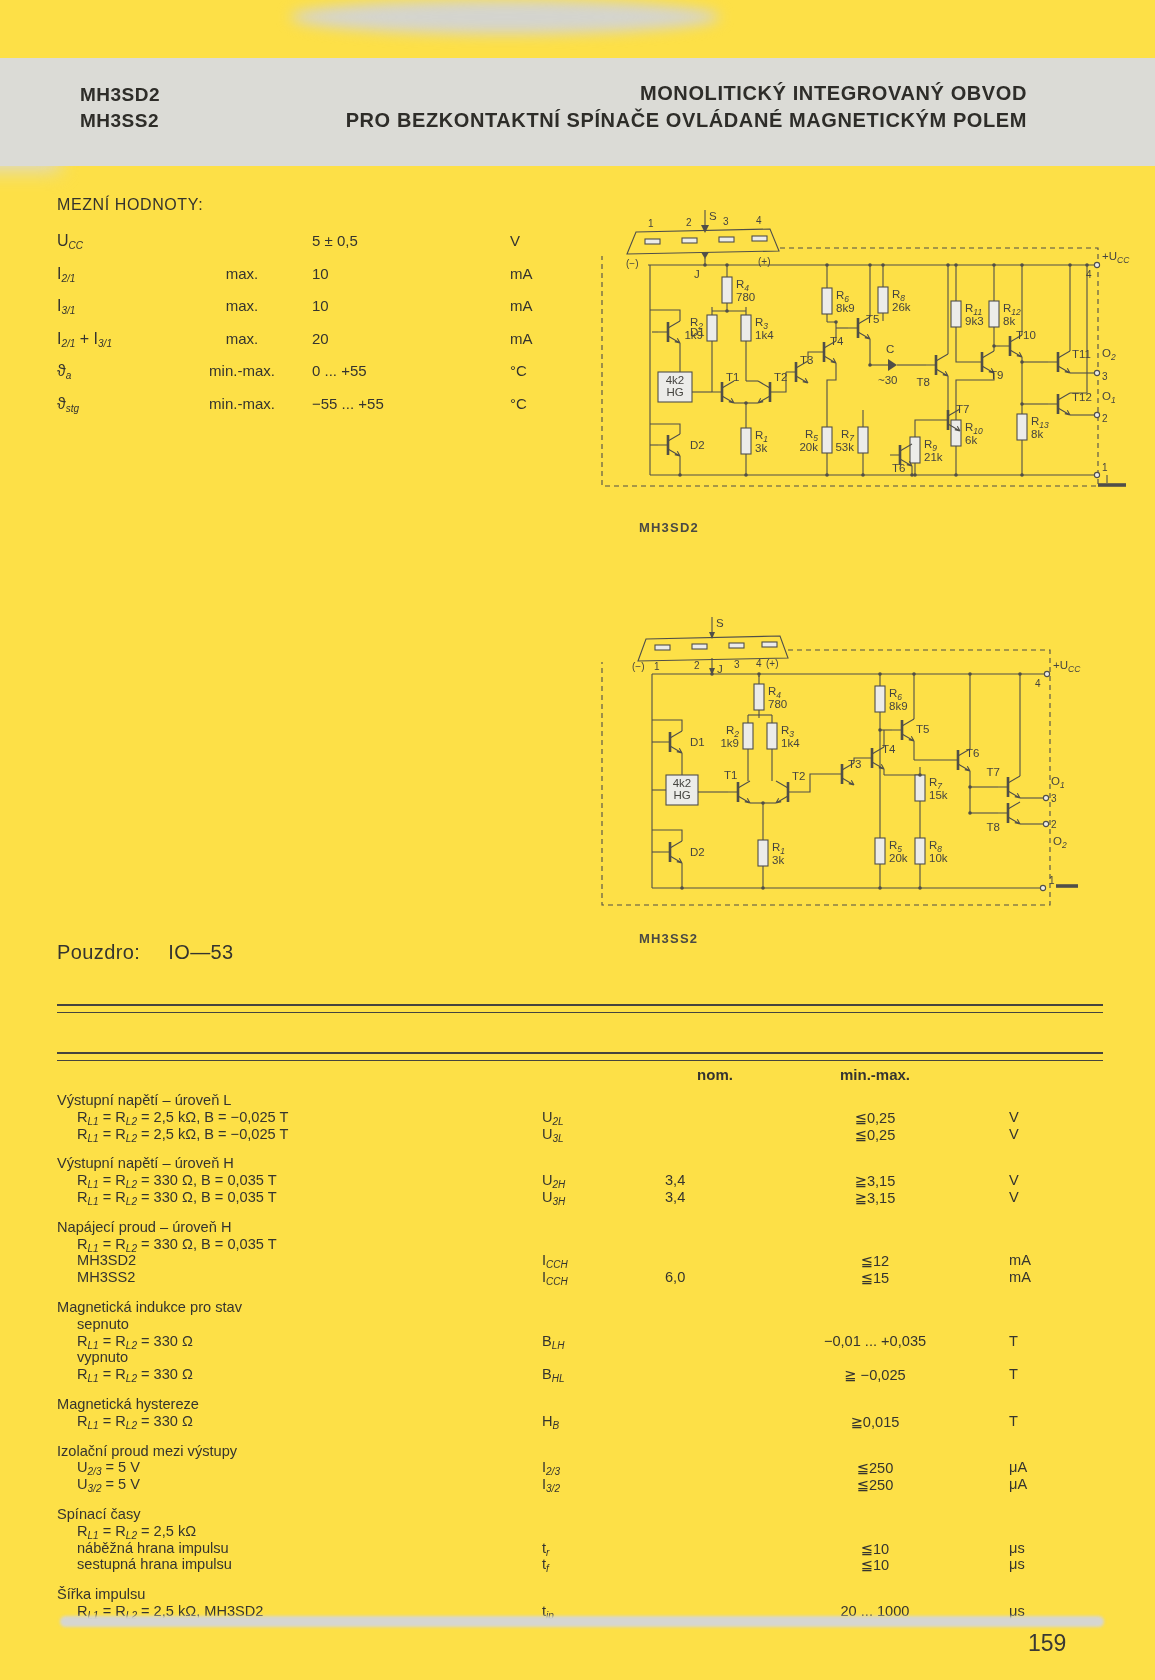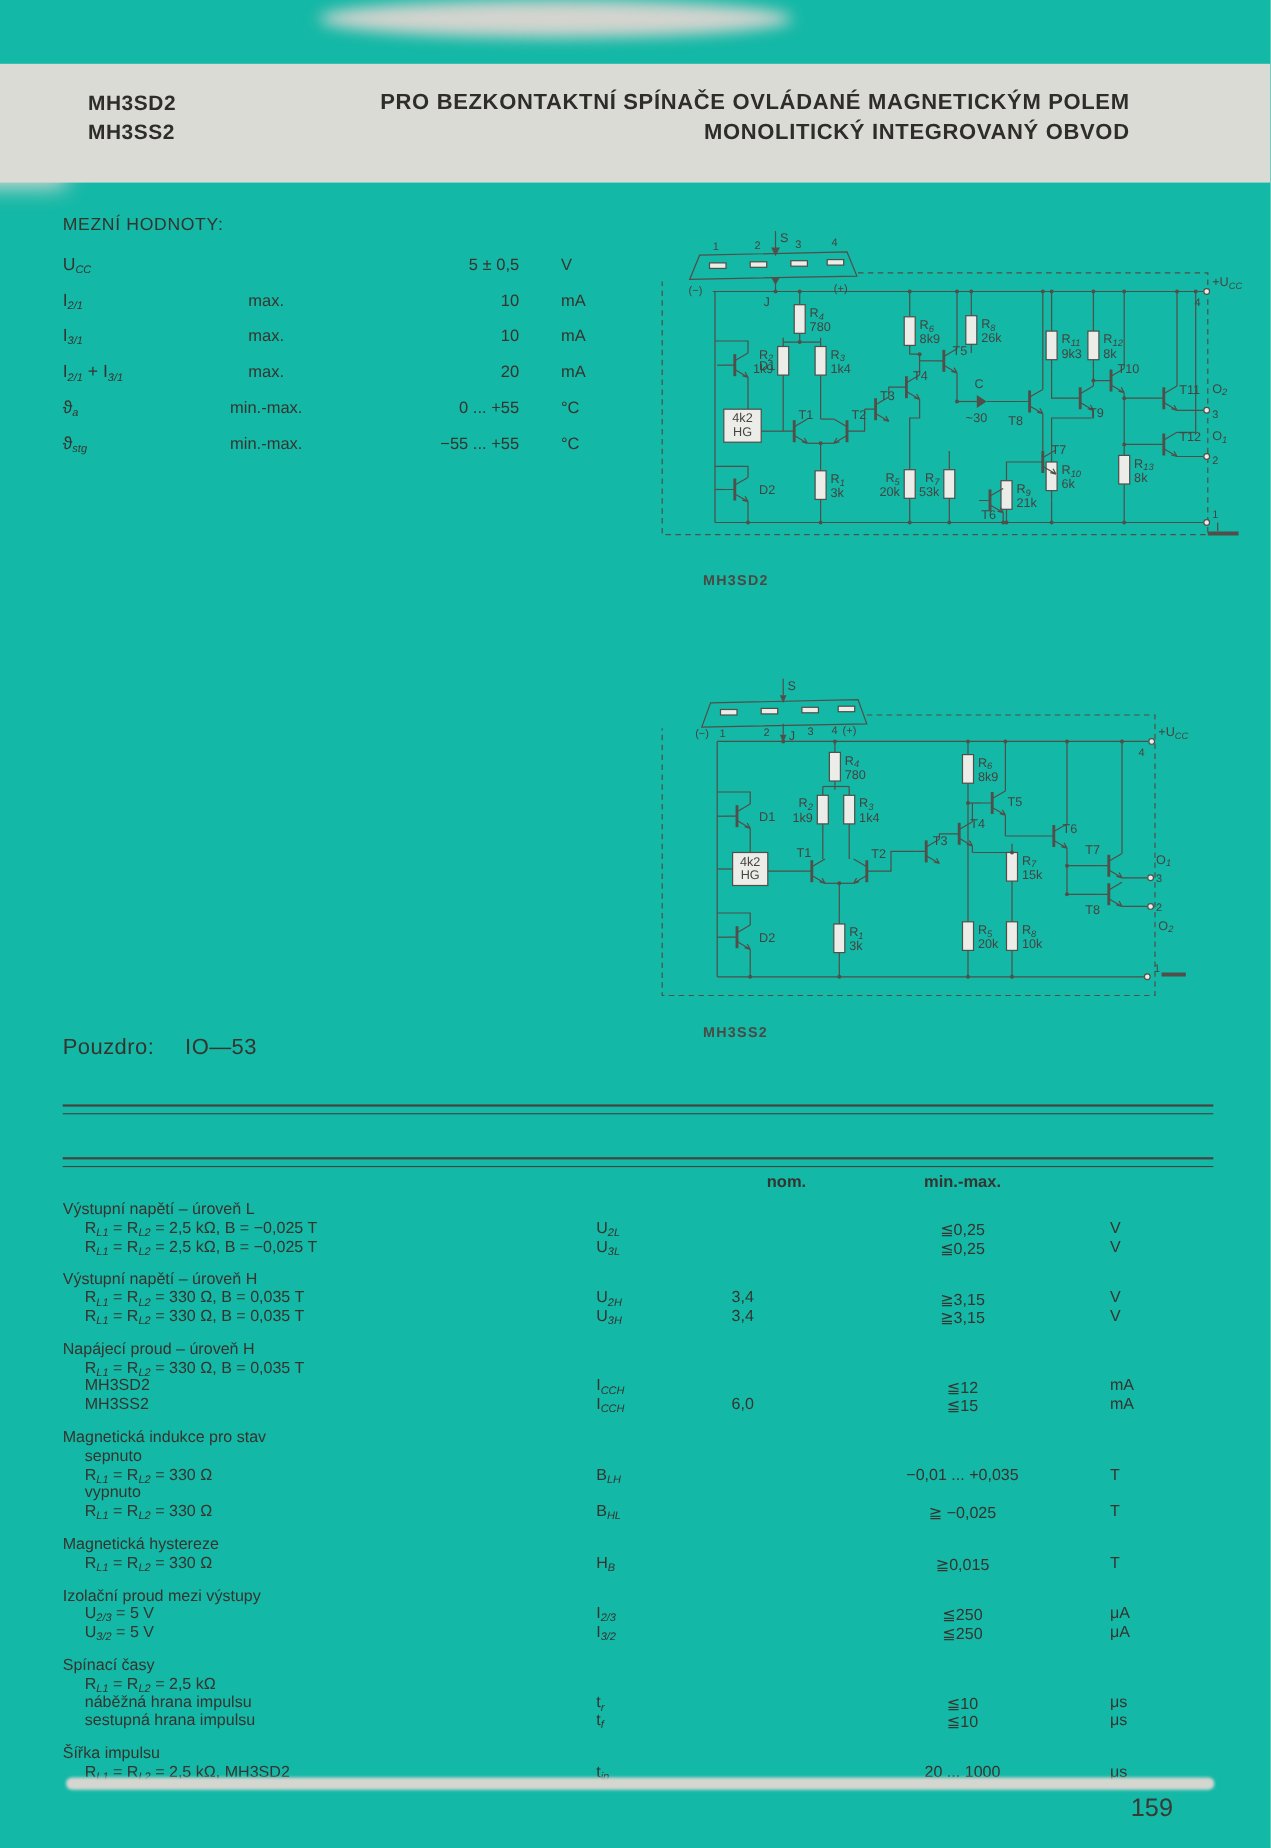--- a/index.html
+++ b/index.html
@@ -1,29 +1,29 @@
 <!DOCTYPE html>
 <html><head>
 <meta charset="utf-8">
 <style>
   html,body{margin:0;padding:0;}
   body{width:1155px;height:1680px;background:#e7e7e3;font-family:"Liberation Sans",sans-serif;color:#35342f;}
-  .page{position:relative;width:1155px;height:1680px;overflow:hidden;background:#14b8a6;}
+  .page{position:relative;width:1155px;height:1680px;overflow:hidden;background:#fde047;}
   .smudge-top{position:absolute;left:290px;top:0;width:430px;height:34px;background:#d4d4cf;border-radius:50%;filter:blur(7px);}
   .smudge-corner{position:absolute;left:-30px;top:120px;width:90px;height:50px;background:#d9d9d4;filter:blur(10px);}
   .header-band{position:absolute;left:0;top:58px;width:1155px;height:108px;background:#dbdbd6;}
   .partnos{position:absolute;left:80px;top:24px;font-size:19px;font-weight:bold;letter-spacing:.5px;color:#2e2d29;line-height:26px;}
   .htitle{position:absolute;right:128px;top:22px;text-align:right;font-size:20px;font-weight:bold;letter-spacing:.6px;color:#2e2d29;line-height:27px;}
   .limits{position:absolute;left:57px;top:196px;width:540px;}
   .limits-heading{font-size:16px;letter-spacing:.6px;color:#34332e;}
   #limits-rows{position:absolute;left:0;top:36px;width:540px;}
   .lim-row{position:relative;height:32.5px;font-size:15px;}
   .lim-sym{position:absolute;left:0;font-size:16px;}
   .lim-cond{position:absolute;left:120px;width:130px;text-align:center;}
-  .lim-val{position:absolute;left:255px;width:160px;text-align:right;}
+  .lim-val{position:absolute;left:255px;width:160px;text-align:left;}
   .lim-unit{position:absolute;left:453px;}
   .sb{font-size:10px;font-style:italic;vertical-align:-3px;}
   .pouzdro{position:absolute;left:57px;top:941px;font-size:20px;letter-spacing:.4px;}
   .pouzdro .pz-val{margin-left:28px;}
   .fig-caption{position:absolute;font-size:13px;font-weight:bold;letter-spacing:1.2px;color:#4a4a44;}
   #cap-sd2{left:639px;top:520px;}
   #cap-ss2{left:639px;top:931px;}
   svg{position:absolute;overflow:visible;}
   #svg-sd2{left:595px;top:205px;}
   #svg-ss2{left:595px;top:600px;}
@@ -64,22 +64,22 @@
 <div class="page">
   <div class="smudge-top"></div>
   <div class="smudge-corner"></div>
 
   <div class="header-band">
     <div class="partnos">
       <div>MH3SD2</div>
       <div>MH3SS2</div>
     </div>
     <div class="htitle">
+      <div>MONOLITICKÝ INTEGROVANÝ OBVOD</div>
       <div>PRO BEZKONTAKTNÍ SPÍNAČE OVLÁDANÉ MAGNETICKÝM POLEM</div>
-      <div>MONOLITICKÝ INTEGROVANÝ OBVOD</div>
     </div>
   </div>
 
   <div class="limits">
     <div class="limits-heading">MEZNÍ HODNOTY:</div>
     <div id="limits-rows">
         <div class="lim-row">
           <span class="lim-sym"><span>U</span><span class="sb">CC</span></span>
           <span class="lim-cond"></span>
           <span class="lim-val">5 ± 0,5</span>

